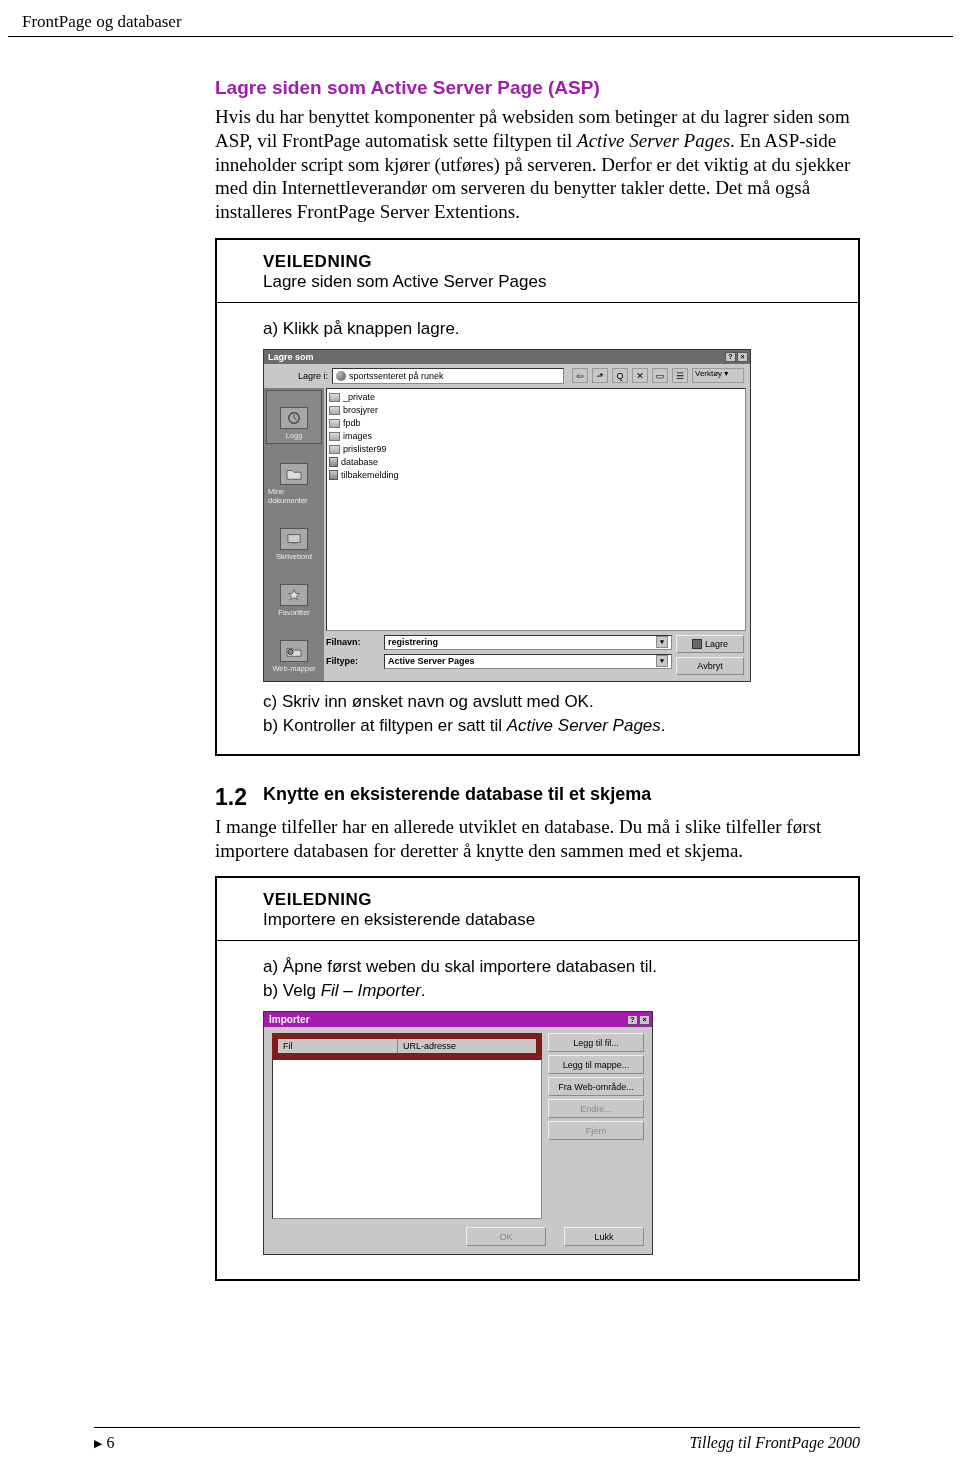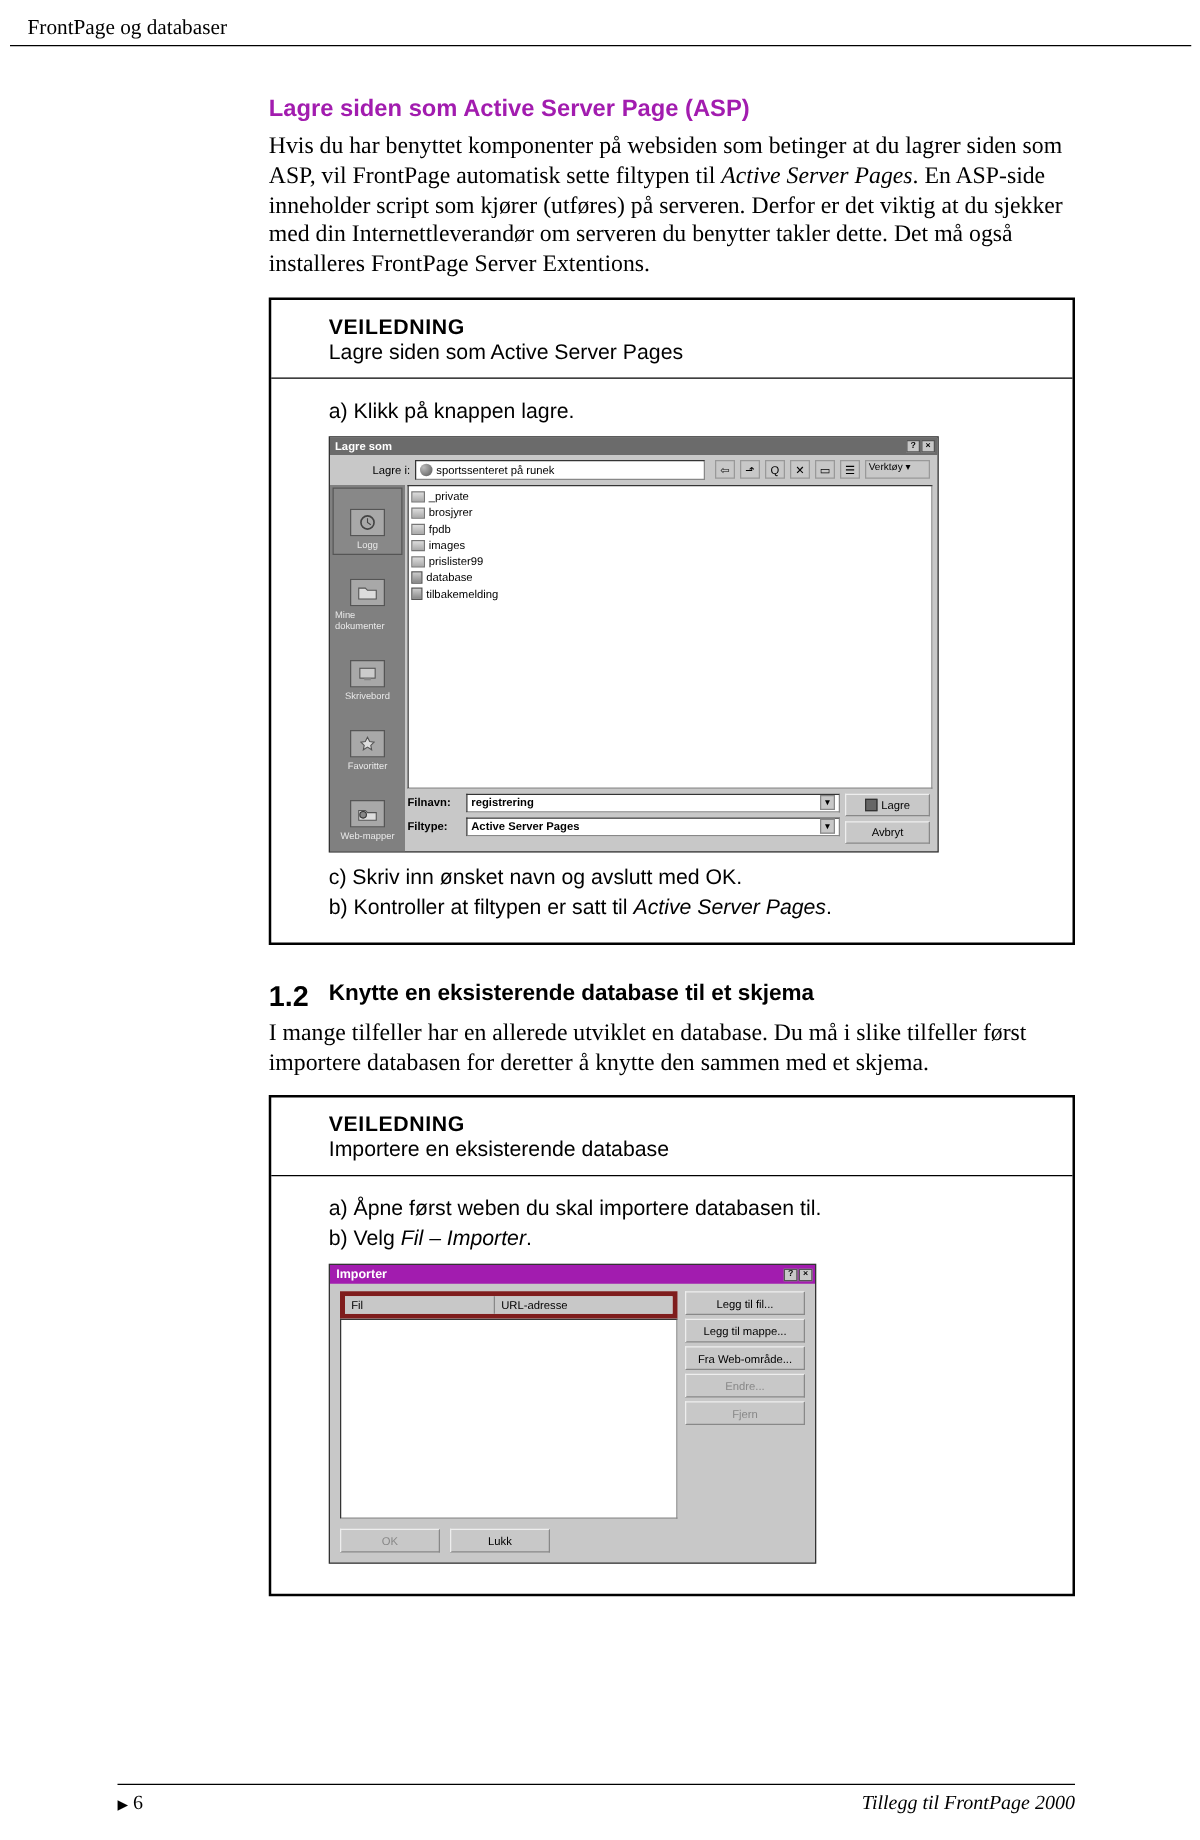--- a/index.html
+++ b/index.html
@@ -208,21 +208,21 @@
     flex-direction: column;
     gap: 4px;
     font-weight: bold;
   }
   .field-row { display: flex; align-items: center; gap: 5px; }
   .field-label { width: 42px; font-size: 9px; }
   .field-input {
     flex: 1; height: 15px;
     background: #fff; border: 1px inset #888;
     font-size: 9px; padding: 1px 3px;
-    display: flex; align-items: center; justify-content: space-between;
+    display: flex; align-items: center; justify-content: space-between; margin-left: 11px;
   }
   .dd-arrow {
     width: 12px; height: 12px;
     background: #c8c8c8;
     border: 1px solid #888;
     font-size: 7px;
     display: flex; align-items: center; justify-content: center;
   }
   .save-btns {
     display: flex; flex-direction: column; gap: 4px;
@@ -271,22 +271,22 @@
   .import-titlebar {
     background: #a21caf;
     color: #fff;
     display: flex; justify-content: space-between; align-items: center;
     height: 15px; padding: 0 2px 0 5px;
     font-weight: bold;
   }
   .import-body { padding: 6px 8px 8px 8px; }
   .import-headers {
     display: flex;
-    background: #e5e5e5;
-    border: 4px solid #7f1d1d;
+    background: #84cc16;
+    border: 6px solid #7f1d1d;
     justify-content: space-between;
   }
   .import-header-col {
     border-right: 1px solid #888;
     font-size: 9px;
     padding: 2px 5px;
     background: #c8c8c8;
   }
   .import-header-col:first-child { width: 120px; }
   .import-header-col:last-child { flex: 1; border-right: none; }
@@ -308,21 +308,22 @@
     background: #c8c8c8;
     border: 1px solid #888;
     border-top-color: #eee;
     border-left-color: #eee;
     font-size: 9px;
     display: flex; align-items: center; justify-content: center;
   }
   .side-btn.disabled { color: #888; }
   .import-bottom-btns {
     display: flex;
-    gap: 8px;
+    justify-content: flex-end;
+    gap: 18px;
     padding-top: 2px;
   }
   .import-bottom-btns .side-btn { width: 80px; }
 
   .footer {
     position: absolute;
     bottom: 20px;
     left: 0; right: 0;
     padding: 0 100px 0 94px;
   }

